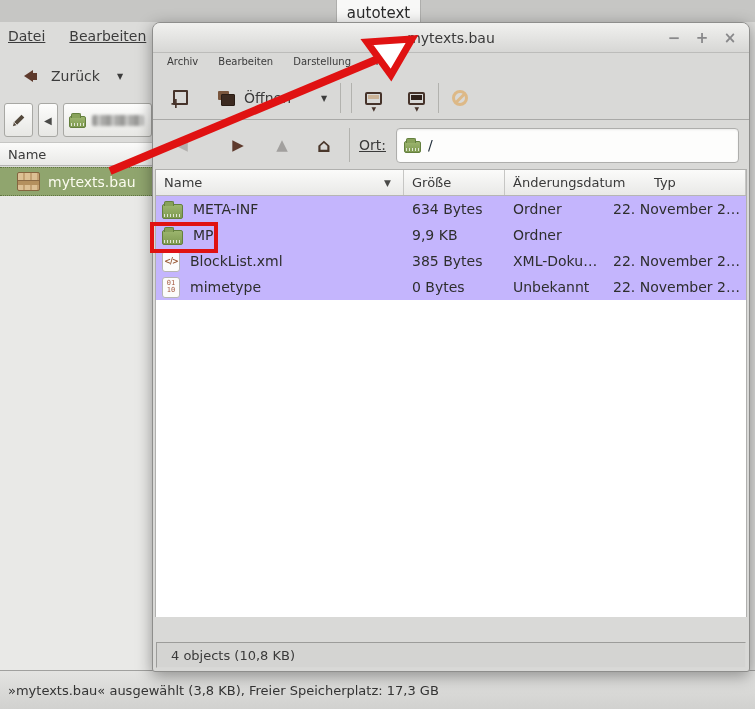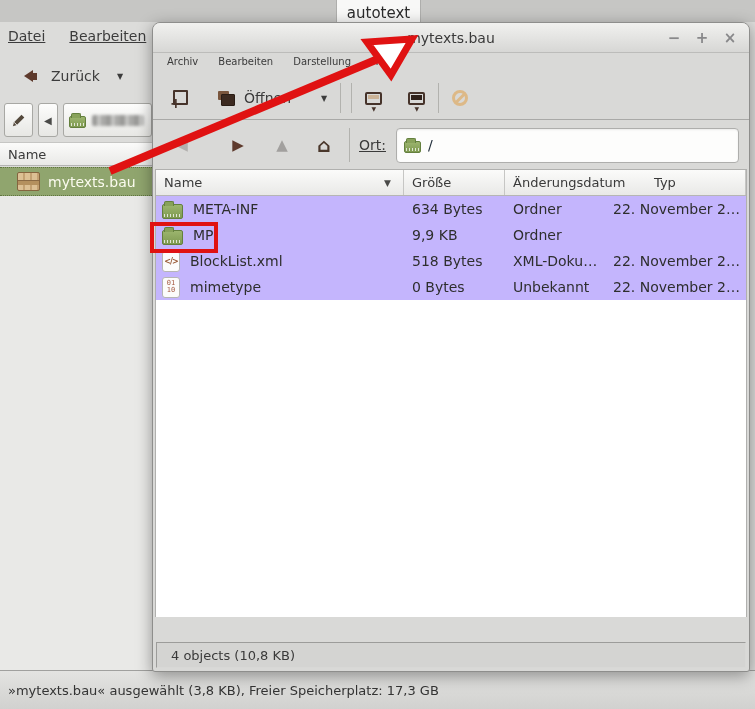--- a/index.html
+++ b/index.html
@@ -256,21 +256,21 @@
       <div class="cell c-date"></div>
     </div>
 
     <div class="row">
       <div class="cell c-name">
         <span class="page-ic">
             <span class="g1">&lt;/&gt;</span>
           </span>
         <span>BlockList.xml</span>
       </div>
-      <div class="cell c-size">518 Bytes</div>
+      <div class="cell c-size">385 Bytes</div>
       <div class="cell c-type">XML-Dokum…</div>
       <div class="cell c-date">22. November 2025,…</div>
     </div>
 
     <div class="row">
       <div class="cell c-name">
         <span class="page-ic">
             <span class="g2">01
 10</span>
           </span>

